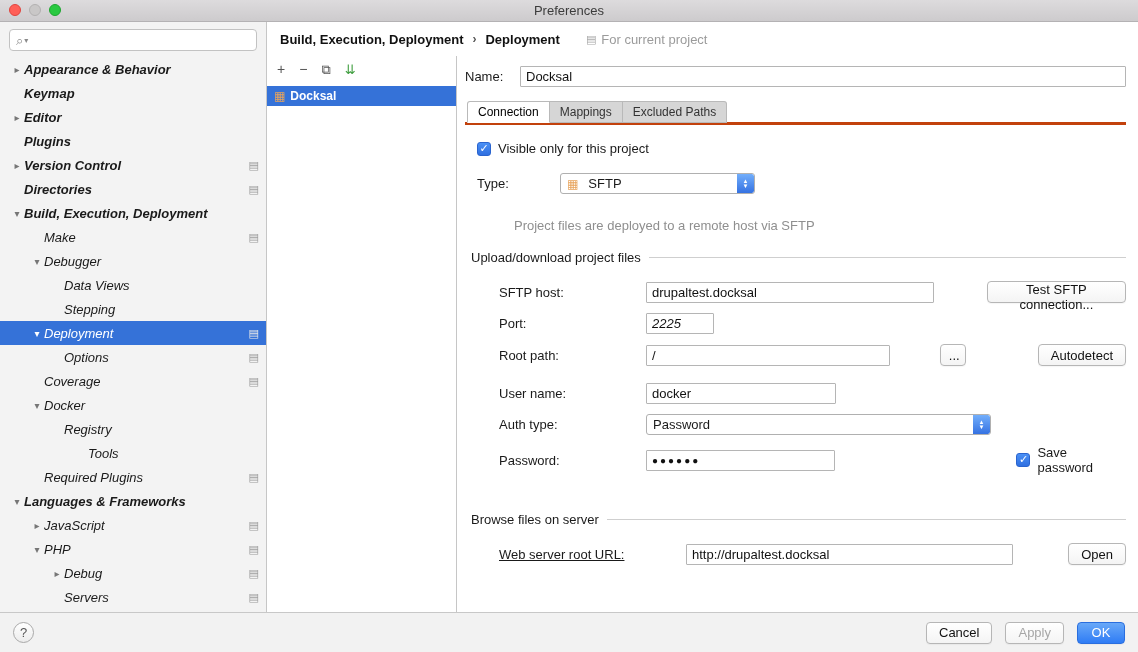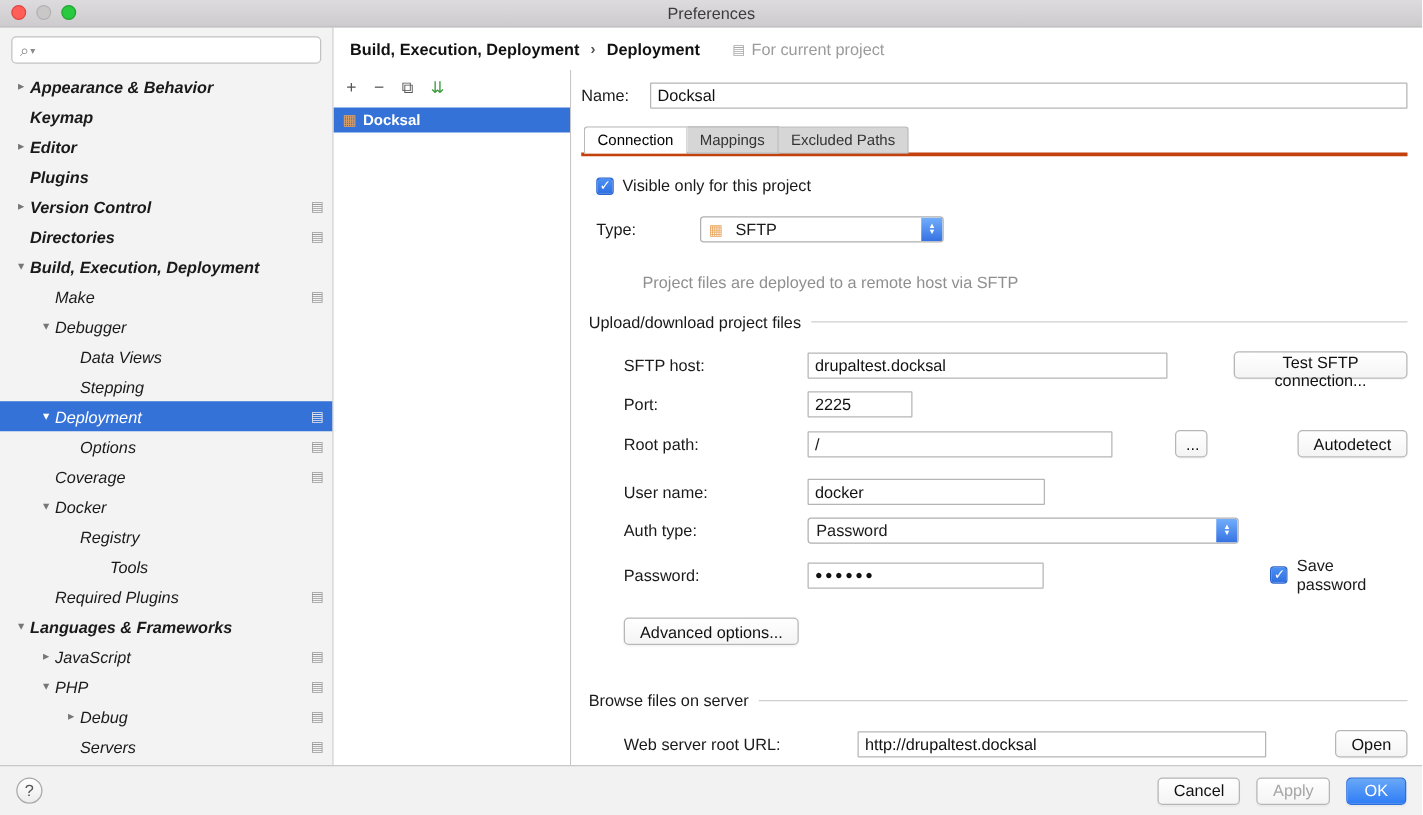--- a/index.html
+++ b/index.html
@@ -90,25 +90,25 @@
   .auth-combo { width:345px; }
 
   .helper { color:#8f8f8f; margin:0 0 17px 37px; }
 
   .section-hdr { display:flex; align-items:center; margin-left:-6px; margin-bottom:16px; }
   .section-line { flex:1; height:1px; background:#cfcfcf; margin-left:8px; }
 
   .frow { display:flex; align-items:center; margin:0 0 10px 22px;gap:40px; }
   .frow .flabel { width:107px; flex:0 0 107px; }
   .sftp-host-input { width:348px; }
-  .port-input { width:84px; }
+  .port-input { width:68px;font-style:italic; }
   .rootpath-input { width:393px; }
   .user-input, .password-input { width:190px; }
   .password-input { font-size:10px; letter-spacing:2px; }
-  .webroot-row .flabel { width:147px; flex:0 0 147px; }
+  .webroot-row .flabel { width:147px; flex:0 0 147px;text-decoration:underline; }
   .webroot-input { width:420px; }
 
   .btn { height:22px; border:1px solid #b6b6b6; border-radius:4px; background:linear-gradient(#ffffff,#f4f4f4); padding:0 12px; font-size:13px; font-family:inherit; color:#111; cursor:default; box-shadow:0 1px 1px rgba(0,0,0,0.04); }
   .btn.small { padding:0 8px; }
   .btn.primary { background:linear-gradient(#68a8f8,#2f7cf5); border-color:#2a6ede; color:#fff; }
   .btn.disabled { color:#a6a6a6; }
   .test-btn { margin-left:13px; }
   .dots-btn { margin-left:10px; width:26px; padding:0; }
   .autodetect-btn { margin-left:32px; }
   .save-pass { display:flex; align-items:center; margin-left:141px; }
@@ -360,23 +360,20 @@
 
             <div class="frow">
               <span class="flabel">Password:</span>
               <input class="txt password-input" value="●●●●●●" style="">
               <span class="save-pass">
                 <span class="checkbox on"></span>
                 <span class="check-label">Save password</span>
               </span>
             </div>
 
-            <div class="advanced-row">
-              <button class="btn">Advanced options...</button>
-            </div>
 
             <div class="section-hdr browse-section">
               <span>Browse files on server</span>
               <span class="section-line"></span>
             </div>
 
             <div class="frow webroot-row">
               <span class="flabel">Web server root URL:</span>
               <input class="txt webroot-input" value="http://drupaltest.docksal" style="">
               <button class="btn open-btn">Open</button>

